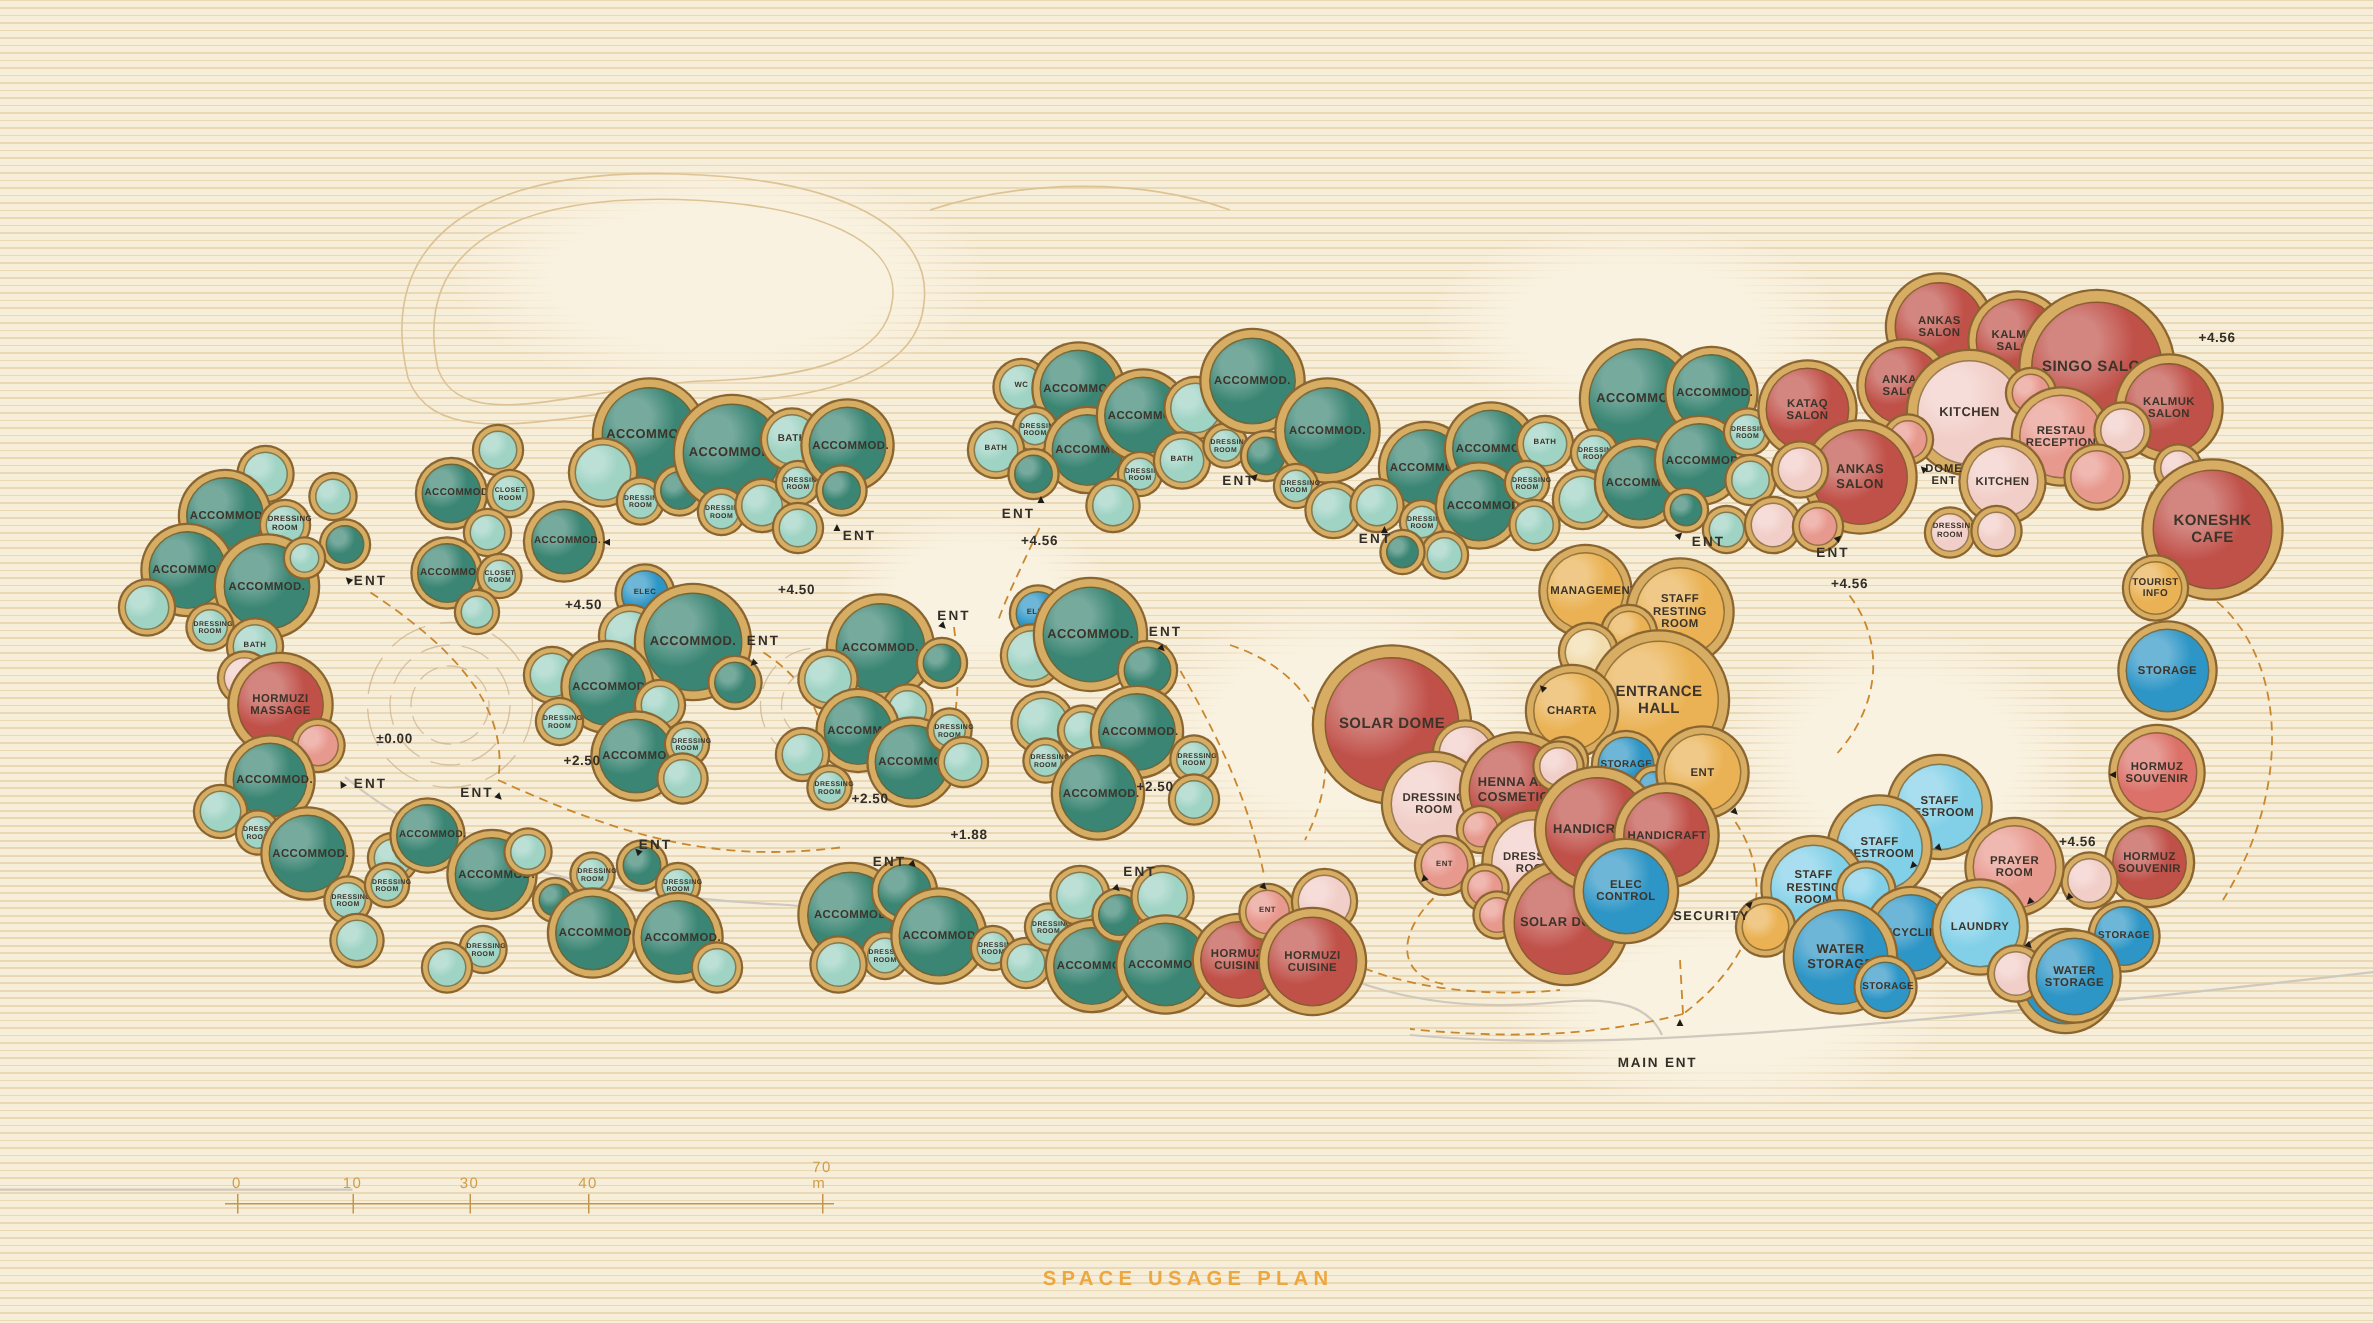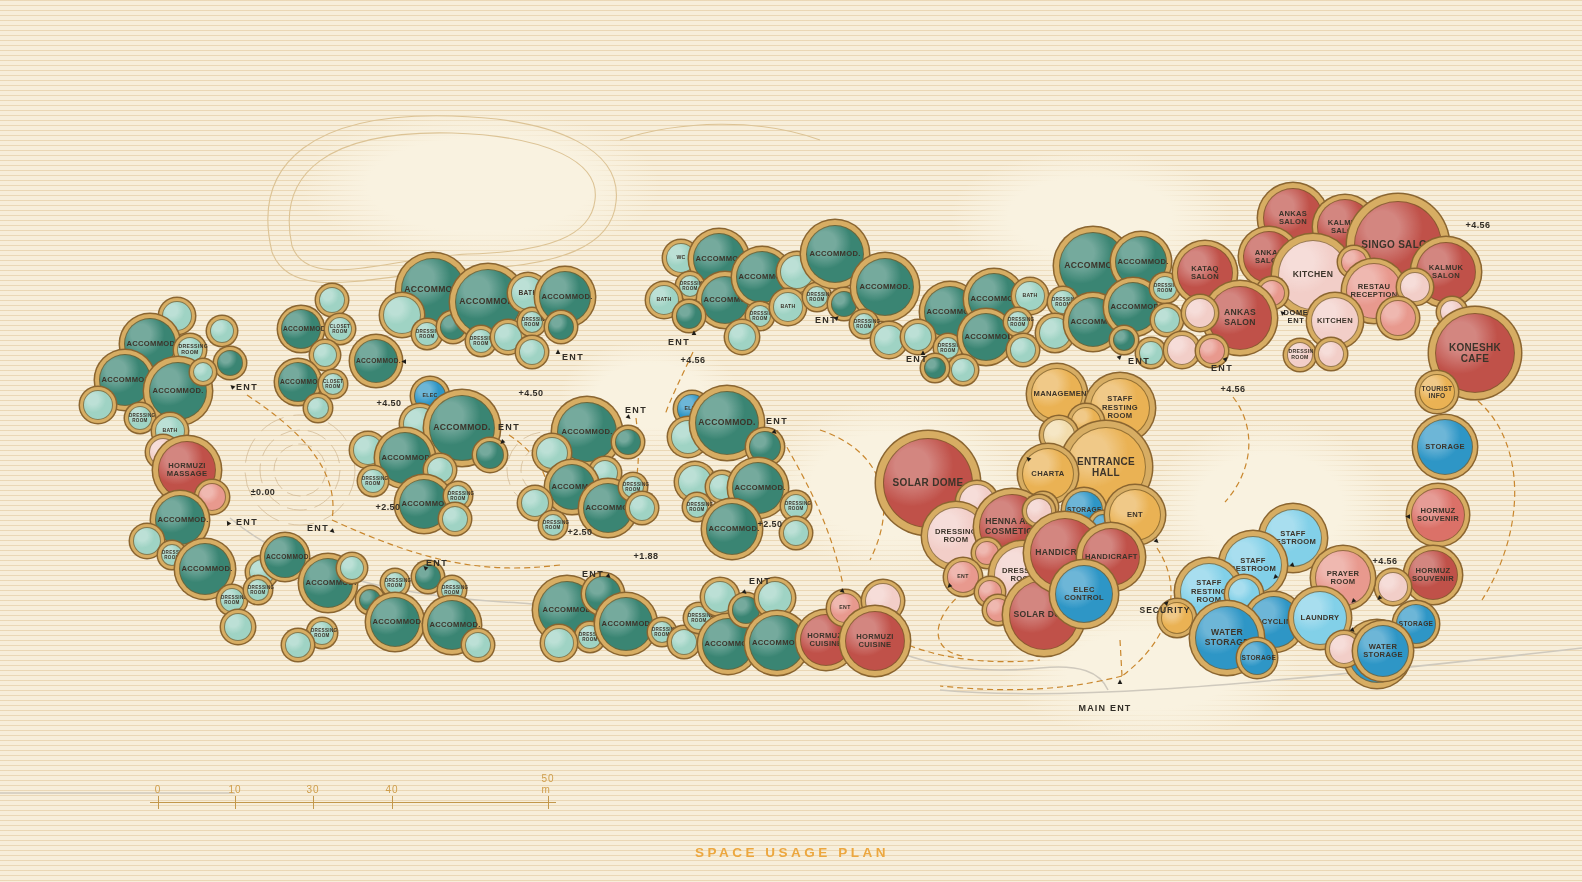--- a/index.html
+++ b/index.html
@@ -20,21 +20,21 @@
     border:1px solid rgba(122,92,40,.75);
     box-sizing:border-box;
   }
   .dome-label{
     color:#3c342a;font-weight:bold;line-height:1.12;letter-spacing:.3px;
     text-transform:uppercase;pointer-events:none;
   }
   .ann{position:absolute;transform:translate(-50%,-50%);color:#322e27;font-weight:bold;white-space:pre;pointer-events:none;}
   .ann-ent{font-size:9px;letter-spacing:1.4px;}
   .ann-elev{font-size:9px;letter-spacing:.4px;}
-  .ann-sec{font-size:8.5px;letter-spacing:1px;margin-left:24px;}
+  .ann-sec{font-size:8.5px;letter-spacing:1px;}
   .ann-main{font-size:9px;letter-spacing:1.2px;}
   .ann-ent2{font-size:7.5px;letter-spacing:.6px;text-align:center;line-height:1.1;}
   .arr{position:absolute;font-size:8px;color:#1e1c18;transform-origin:center;pointer-events:none;}
   #scalebar{position:absolute;left:0;top:0;pointer-events:none;}
   .sb-line{position:absolute;height:1.4px;background:#c2974b;}
   .sb-tick{position:absolute;width:1.4px;background:#c2974b;}
   .sb-label{position:absolute;transform:translate(-50%,-100%);font-size:10px;color:#cf9d4a;letter-spacing:1px;}
   #title{
     position:absolute;left:792px;top:852px;transform:translate(-50%,-50%);
     color:#eca73f;font-size:13.5px;font-weight:bold;letter-spacing:3.5px;white-space:nowrap;
@@ -613,18 +613,18 @@
       <div class="sb-line" style="left: 150px; top: 802px; width: 406px;"></div>
       <div class="sb-tick" style="left: 158px; top: 796px; height: 13px;"></div>
       <div class="sb-label" style="left: 158px; top: 795px;">0</div>
       <div class="sb-tick" style="left: 235px; top: 796px; height: 13px;"></div>
       <div class="sb-label" style="left: 235px; top: 795px;">10</div>
       <div class="sb-tick" style="left: 313px; top: 796px; height: 13px;"></div>
       <div class="sb-label" style="left: 313px; top: 795px;">30</div>
       <div class="sb-tick" style="left: 392px; top: 796px; height: 13px;"></div>
       <div class="sb-label" style="left: 392px; top: 795px;">40</div>
       <div class="sb-tick" style="left: 548px; top: 796px; height: 13px;"></div>
-      <div class="sb-label" style="left: 548px; top: 795px;">50 m</div>
+      <div class="sb-label" style="left: 548px; top: 795px;">70 m</div>
     </div>
 
   <div id="title">SPACE USAGE PLAN</div>
 
 </div>
 
 </body></html>

